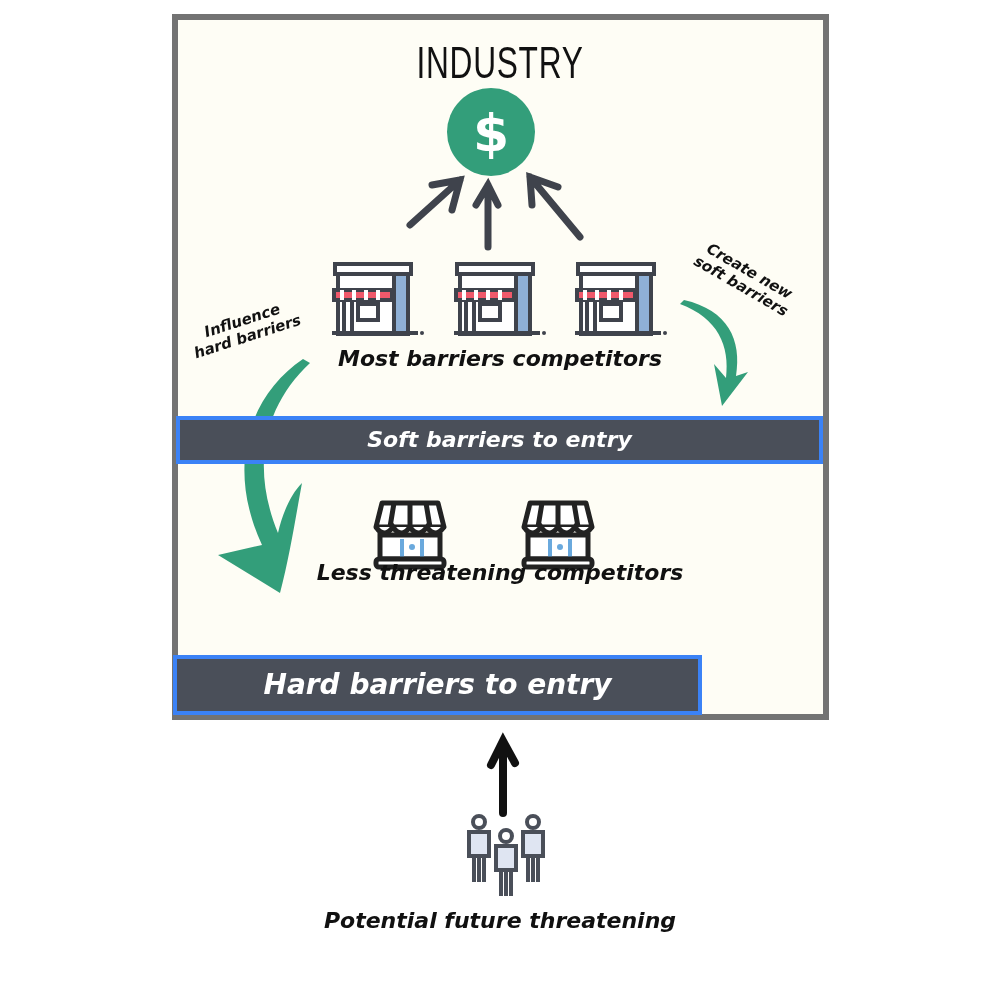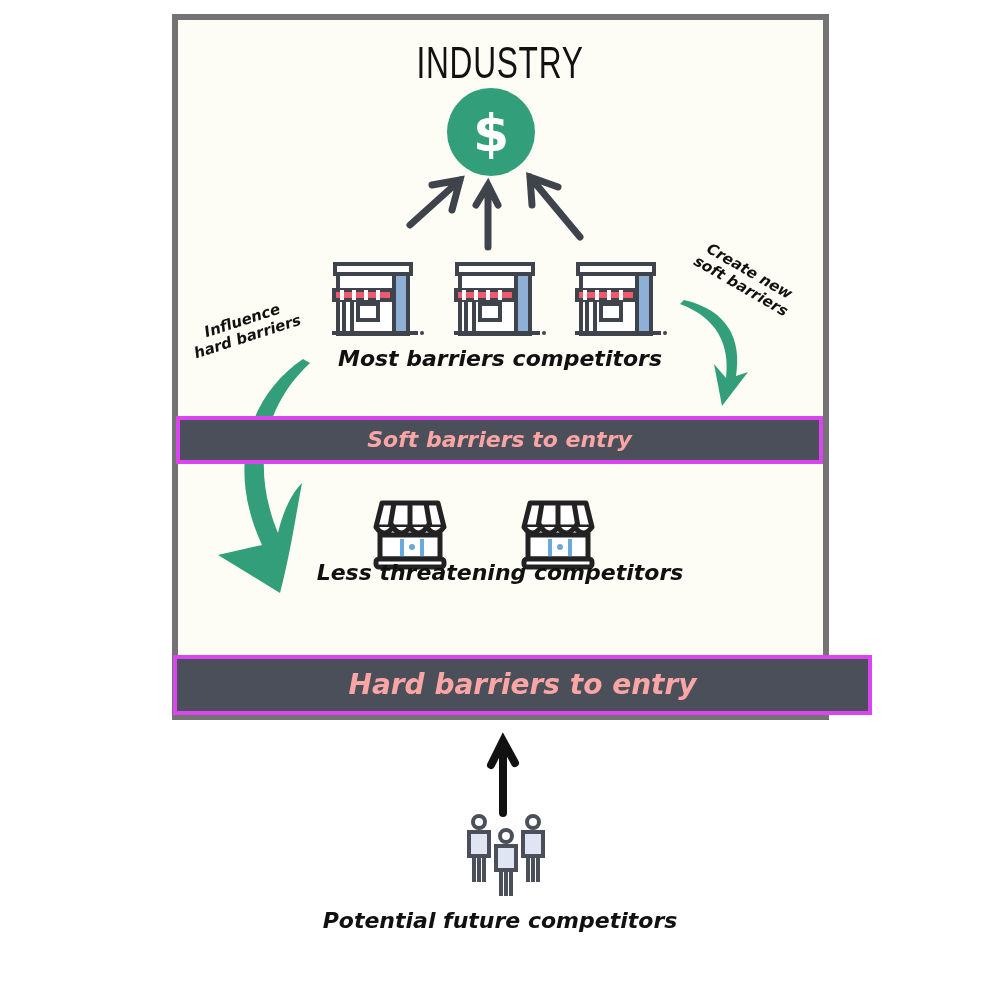--- a/index.html
+++ b/index.html
@@ -5,21 +5,21 @@
   html, body { margin:0; padding:0; }
   body { width:1000px; height:1000px; background:#ffffff; position:relative; overflow:hidden;
          font-family: "DejaVu Sans", sans-serif; }
   .frame { position:absolute; left:172px; top:14px; width:645px; height:694px;
            background:#fefdf5; border:6px solid #737373; }
   .title { position:absolute; left:0; width:100%; top:38px; text-align:center;
            font-family:"Liberation Sans Narrow","Liberation Sans",sans-serif; font-size:44px;
            color:#111; transform:scaleX(0.72); letter-spacing:1px; }
   .hand { font-family:"DejaVu Sans", sans-serif; font-style:italic; font-weight:bold; color:#111; }
   .label { position:absolute; left:0; width:1000px; text-align:center; font-size:22px; }
-  .bar { position:absolute; background:#4a4f59; border:4px solid #d946ef; color:#fca5a5;
+  .bar { position:absolute; background:#4a4f59; border:4px solid #3b82f6; color:#ffffff;
          text-align:center; box-sizing:border-box; }
   .bar span { display:block; }
   svg { position:absolute; overflow:visible; }
   .side { position:absolute; font-size:15px; text-align:center; line-height:17px; }
 </style>
 </head>
 <body>
 
 <div class="frame"></div>
 
@@ -110,21 +110,21 @@
   <path d="M22 8 L18 32 M38 8 V32 M54 8 L58 32" stroke="#222" stroke-width="5"></path>
   <path d="M4 32 q8 12 17 0 q8 12 17 0 q8 12 17 0 q8 12 17 0" fill="#fff" stroke="#222" stroke-width="5"></path>
   <rect x="8" y="40" width="60" height="24" fill="#fff" stroke="#222" stroke-width="5"></rect>
   <path d="M30 44 v18 M50 44 v18" stroke="#6aa9dd" stroke-width="4"></path>
   <circle cx="40" cy="52" r="3" fill="#6aa9dd"></circle>
   <rect x="4" y="64" width="68" height="8" rx="3" fill="#fff" stroke="#222" stroke-width="5"></rect>
 </svg>
 
 <div class="label hand" style="top:560px;">Less threatening competitors</div>
 
-<div class="bar hand" style="left:173px;top:655px;width:699px;height:60px;font-size:28px;line-height:52px;">
+<div class="bar hand" style="left:173px;top:655px;width:529px;height:60px;font-size:28px;line-height:52px;">
   <span>Hard barriers to entry</span>
 </div>
 
 <svg style="left:485px;top:735px;" width="40" height="80" viewBox="0 0 40 80">
   <path d="M18 78 L18 8 M6 30 L18 6 L30 28" stroke="#111" stroke-width="8" stroke-linecap="round" fill="none"></path>
 </svg>
 
 <svg style="left:463px;top:812px;" width="86" height="86" viewBox="0 0 86 86">
   <g stroke="#4a4f59" stroke-width="4" fill="#dfe5f2">
     <circle cx="16" cy="10" r="6" fill="#fff"></circle>
@@ -132,13 +132,13 @@
     <path d="M11 44 V70 M16 44 V70 M21 44 V70" fill="none"></path>
     <circle cx="70" cy="10" r="6" fill="#fff"></circle>
     <path d="M60 20 H80 V44 H60 Z"></path>
     <path d="M65 44 V70 M70 44 V70 M75 44 V70" fill="none"></path>
     <circle cx="43" cy="24" r="6" fill="#fff"></circle>
     <path d="M33 34 H53 V58 H33 Z"></path>
     <path d="M38 58 V84 M43 58 V84 M48 58 V84" fill="none"></path>
   </g>
 </svg>
 
-<div class="label hand" style="top:908px;">Potential future competitors</div>
+<div class="label hand" style="top:908px;">Potential future threatening</div>
 
 </body></html>

